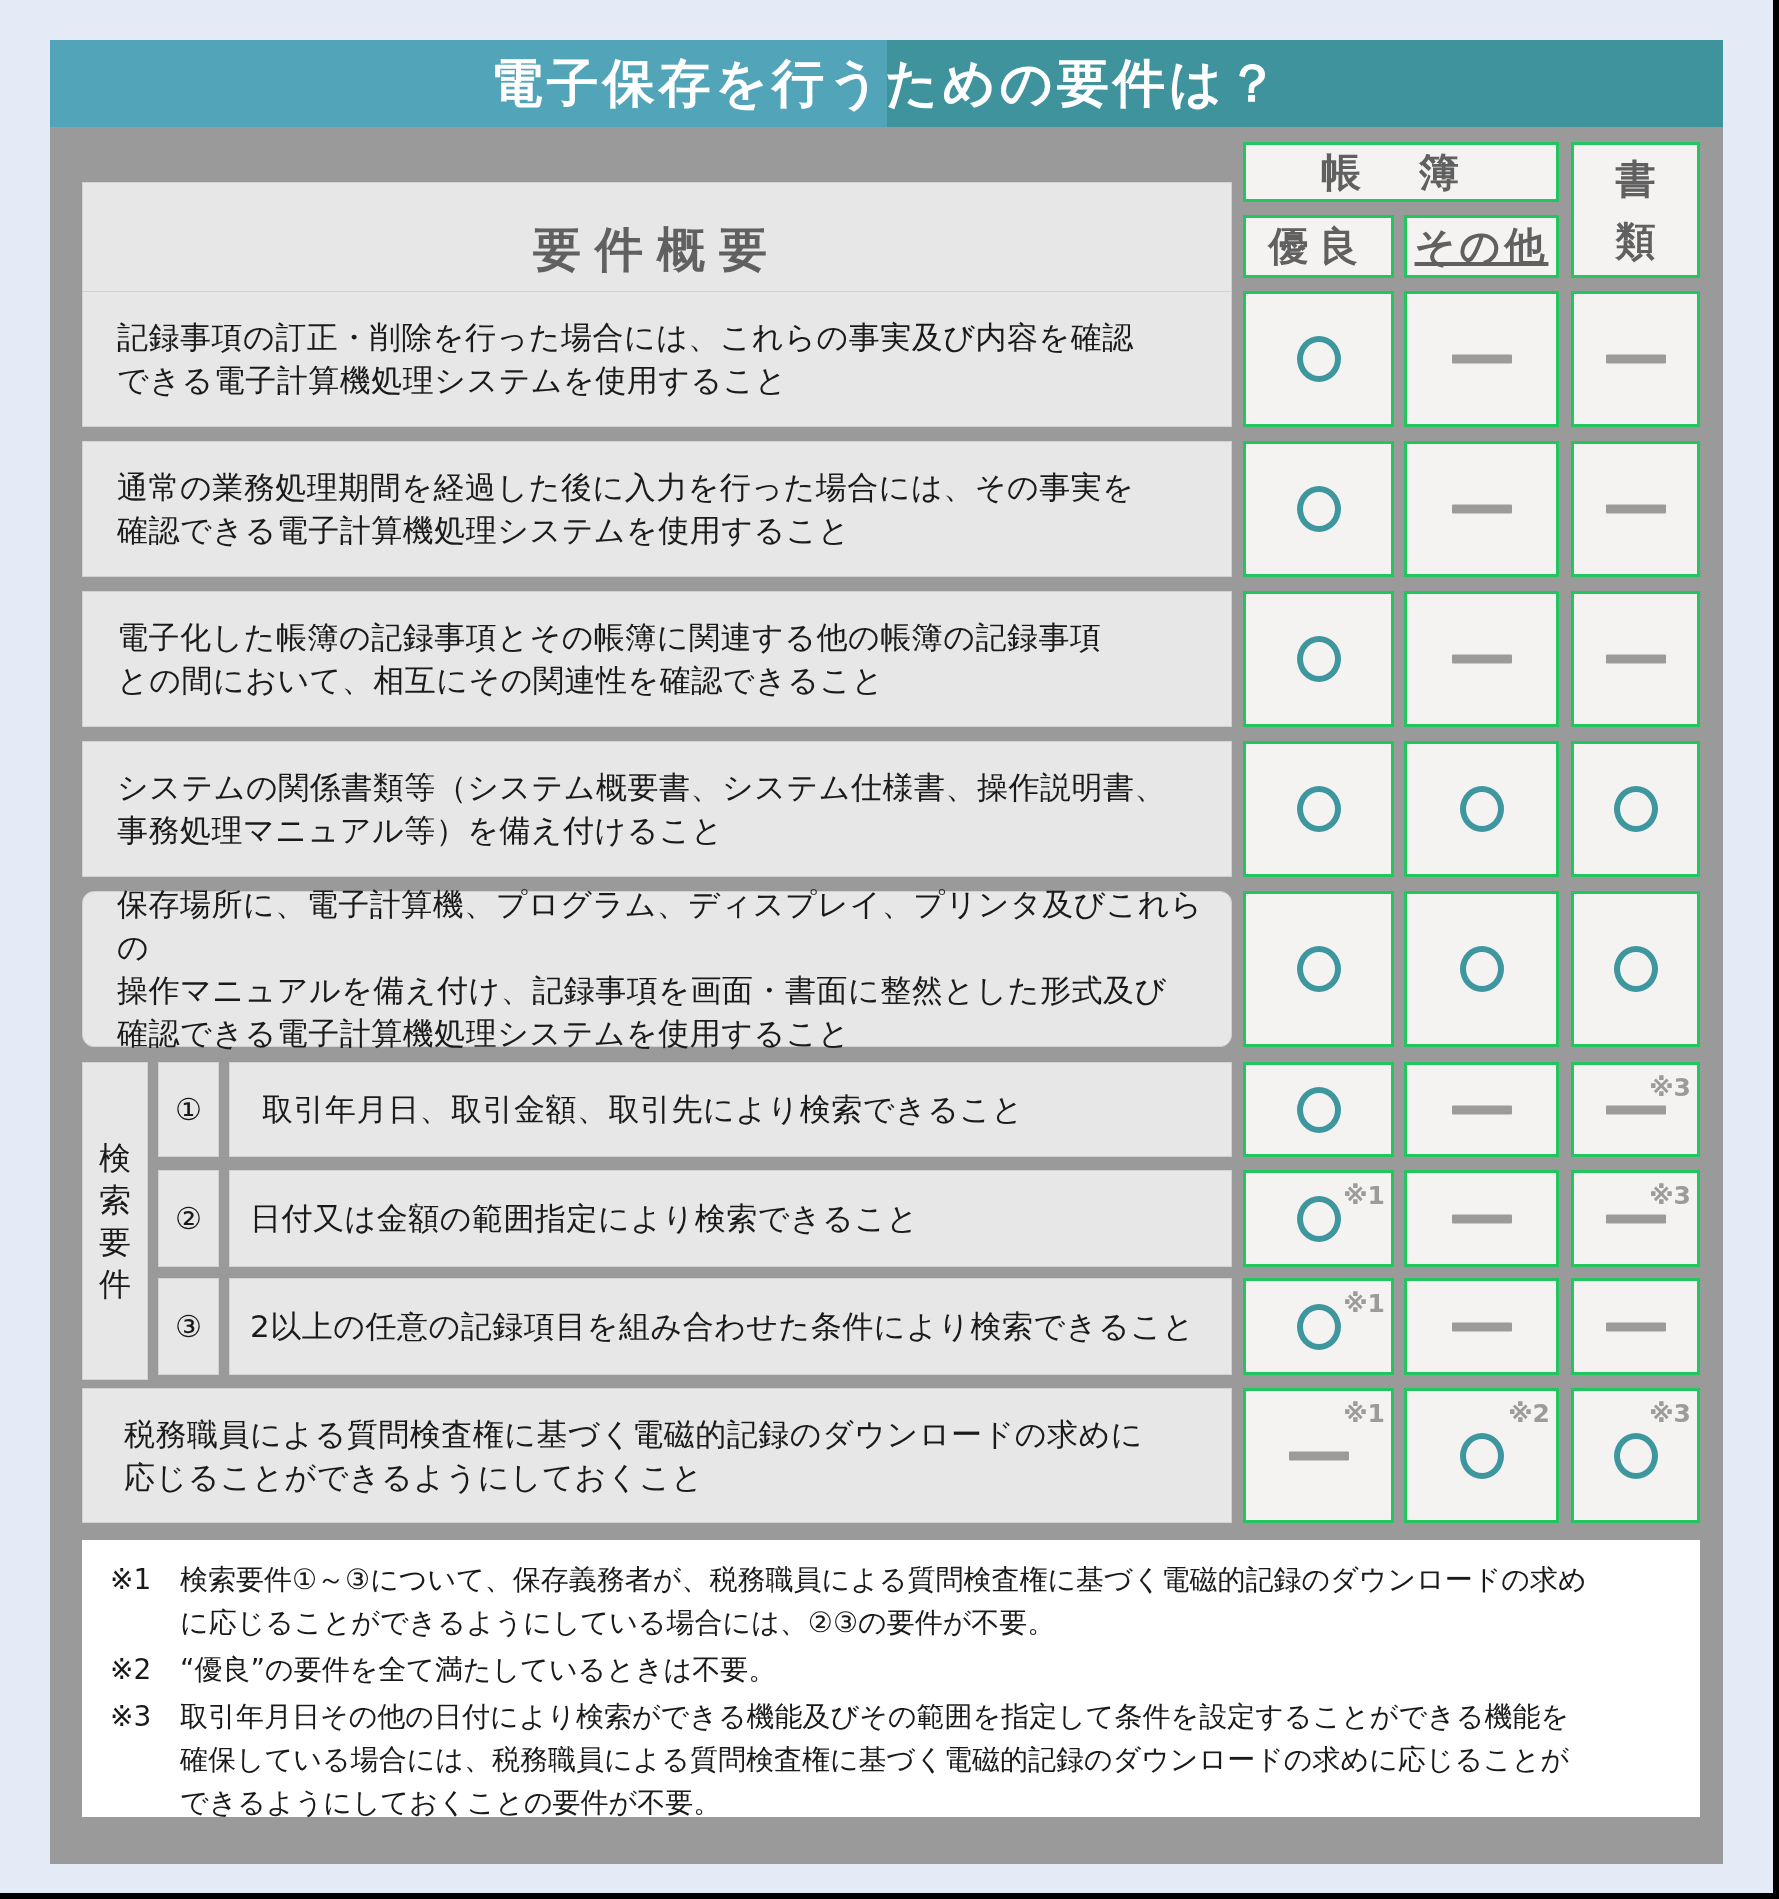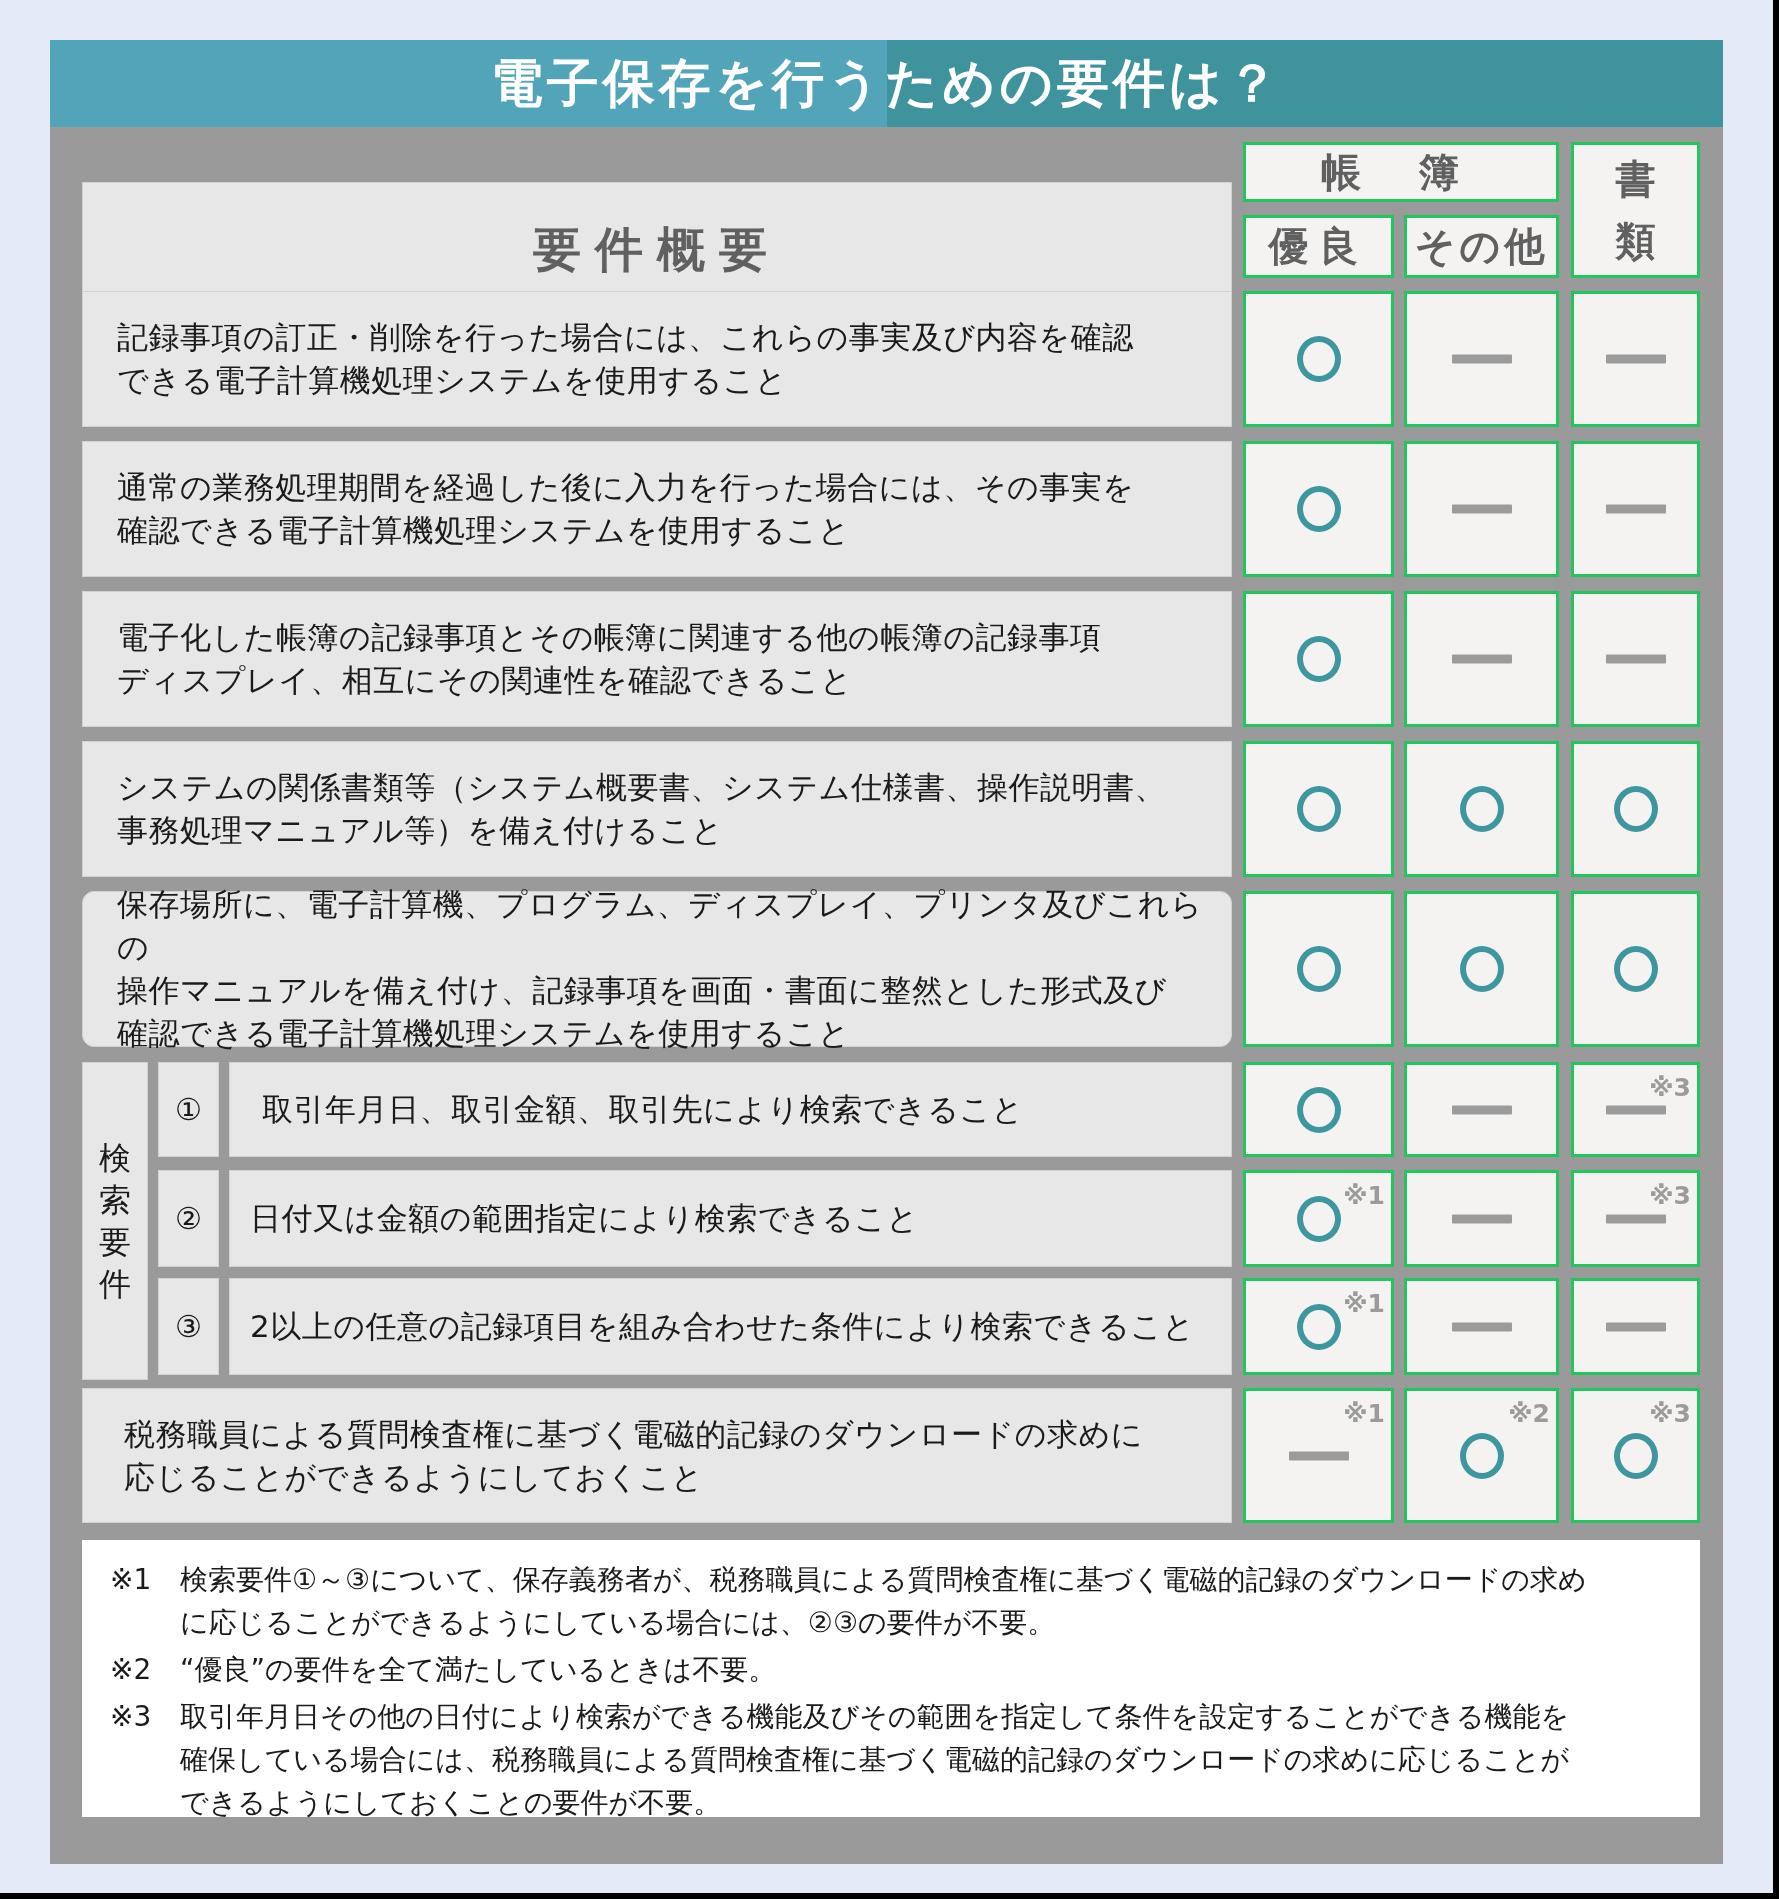--- a/index.html
+++ b/index.html
@@ -46,21 +46,21 @@
 
 <div class="cell c-text hdr hdr-summary" style="left:82px;top:142px;width:1150px;height:136px;margin-top:40px;">
   <span>要件概要</span>
 </div>
 <div class="cell c-mark hdr hdr-small" style="left:1243px;top:142px;width:316px;height:60px;letter-spacing:22px;">
   <span>帳 簿</span>
 </div>
 <div class="cell c-mark hdr hdr-small" style="left:1243px;top:215px;width:151px;height:63px;letter-spacing:10px;">
   <span>優良</span>
 </div>
-<div class="cell c-mark hdr hdr-small" style="left:1404px;top:215px;width:155px;height:63px;">
+<div class="cell c-mark hdr hdr-small" style="left:1404px;top:215px;width:155px;height:63px;text-decoration:underline;">
   <span>その他</span>
 </div>
 <div class="cell c-mark hdr hdr-vert" style="left:1571px;top:142px;width:129px;height:136px;">
   <span>書</span>
   <span>類</span>
 </div>
 
 <div id="rows">
     <div class="cell c-text rowtext" style="left: 82px; top: 291px; width: 1150px; height: 136px;">
       <div>
@@ -88,21 +88,21 @@
     </div>
     <div class="cell c-mark" style="left: 1404px; top: 441px; width: 155px; height: 136px;">
       <div class="dash"></div>
     </div>
     <div class="cell c-mark" style="left: 1571px; top: 441px; width: 129px; height: 136px;">
       <div class="dash"></div>
     </div>
     <div class="cell c-text rowtext" style="left: 82px; top: 591px; width: 1150px; height: 136px;">
       <div>
         <span>電子化した帳簿の記録事項とその帳簿に関連する他の帳簿の記録事項</span>
-        <span>ディスプレイ、相互にその関連性を確認できること</span>
+        <span>との間において、相互にその関連性を確認できること</span>
       </div>
     </div>
     <div class="cell c-mark" style="left: 1243px; top: 591px; width: 151px; height: 136px;">
       <div class="circle"></div>
     </div>
     <div class="cell c-mark" style="left: 1404px; top: 591px; width: 155px; height: 136px;">
       <div class="dash"></div>
     </div>
     <div class="cell c-mark" style="left: 1571px; top: 591px; width: 129px; height: 136px;">
       <div class="dash"></div>

